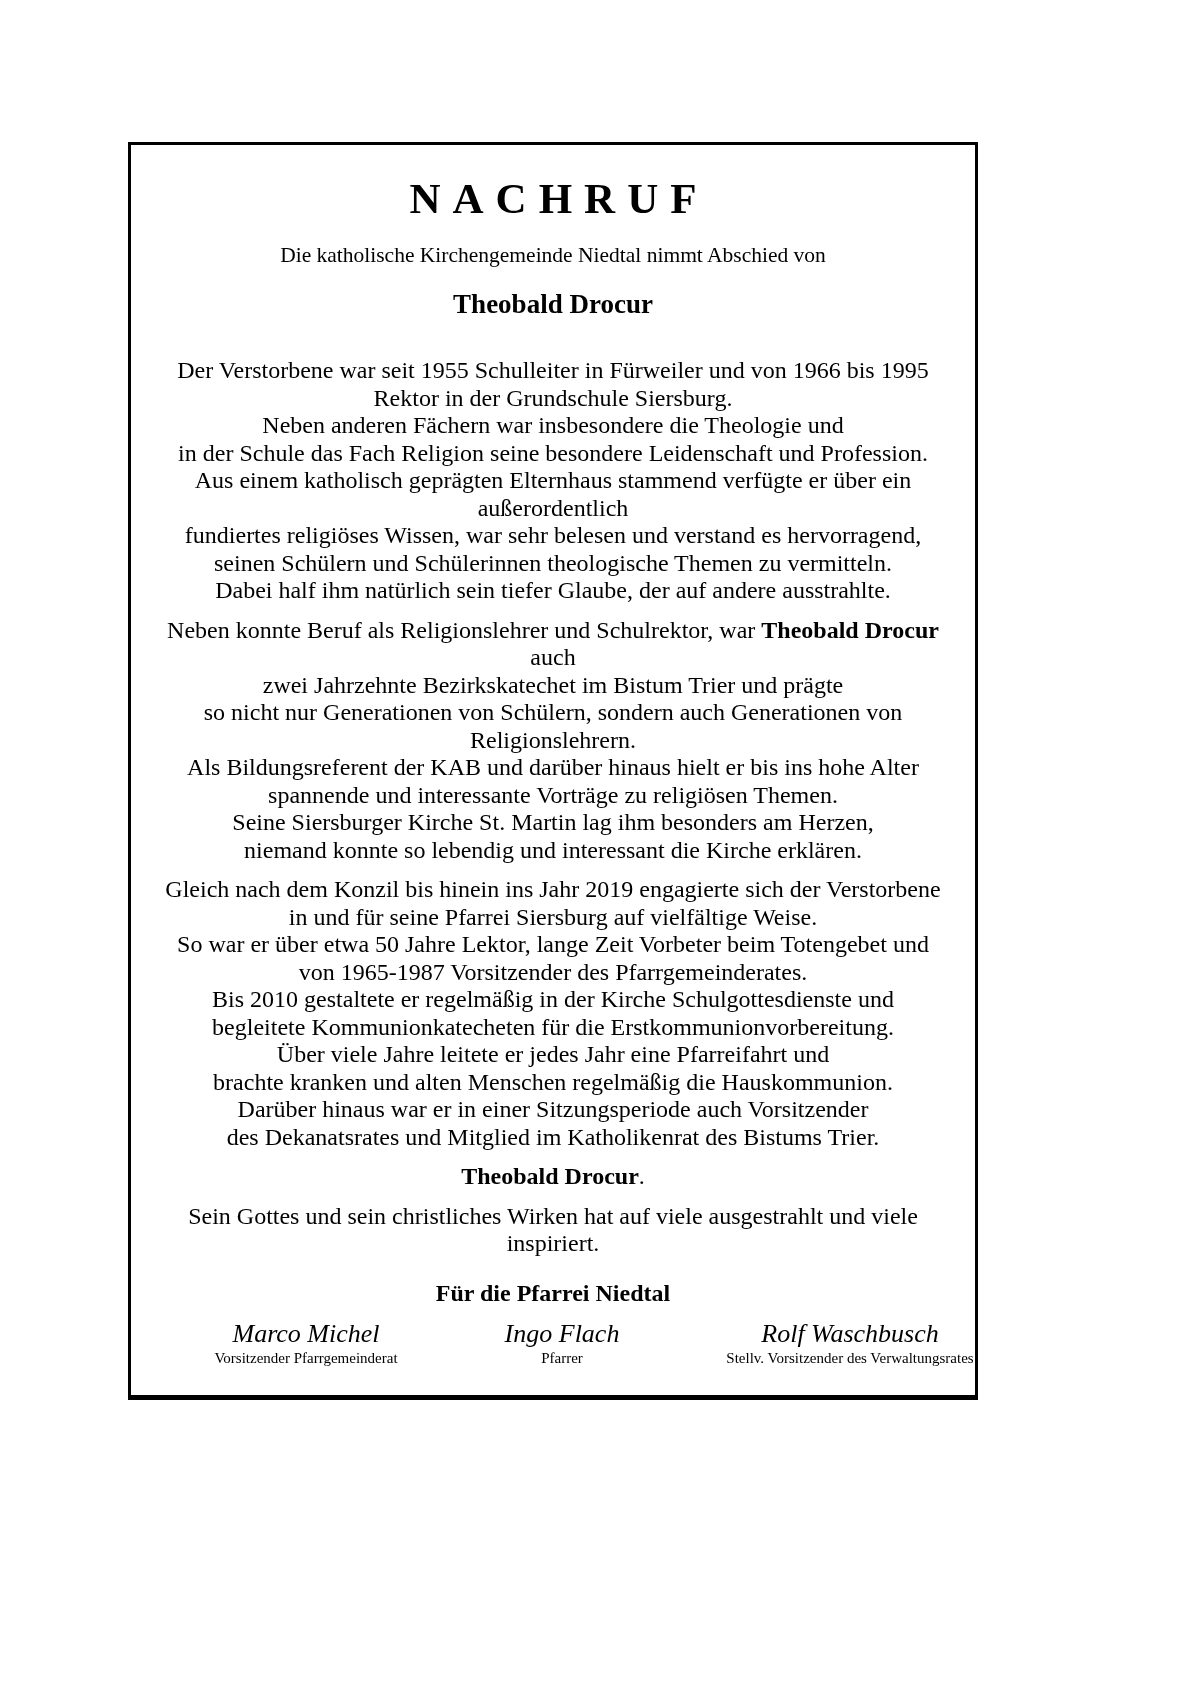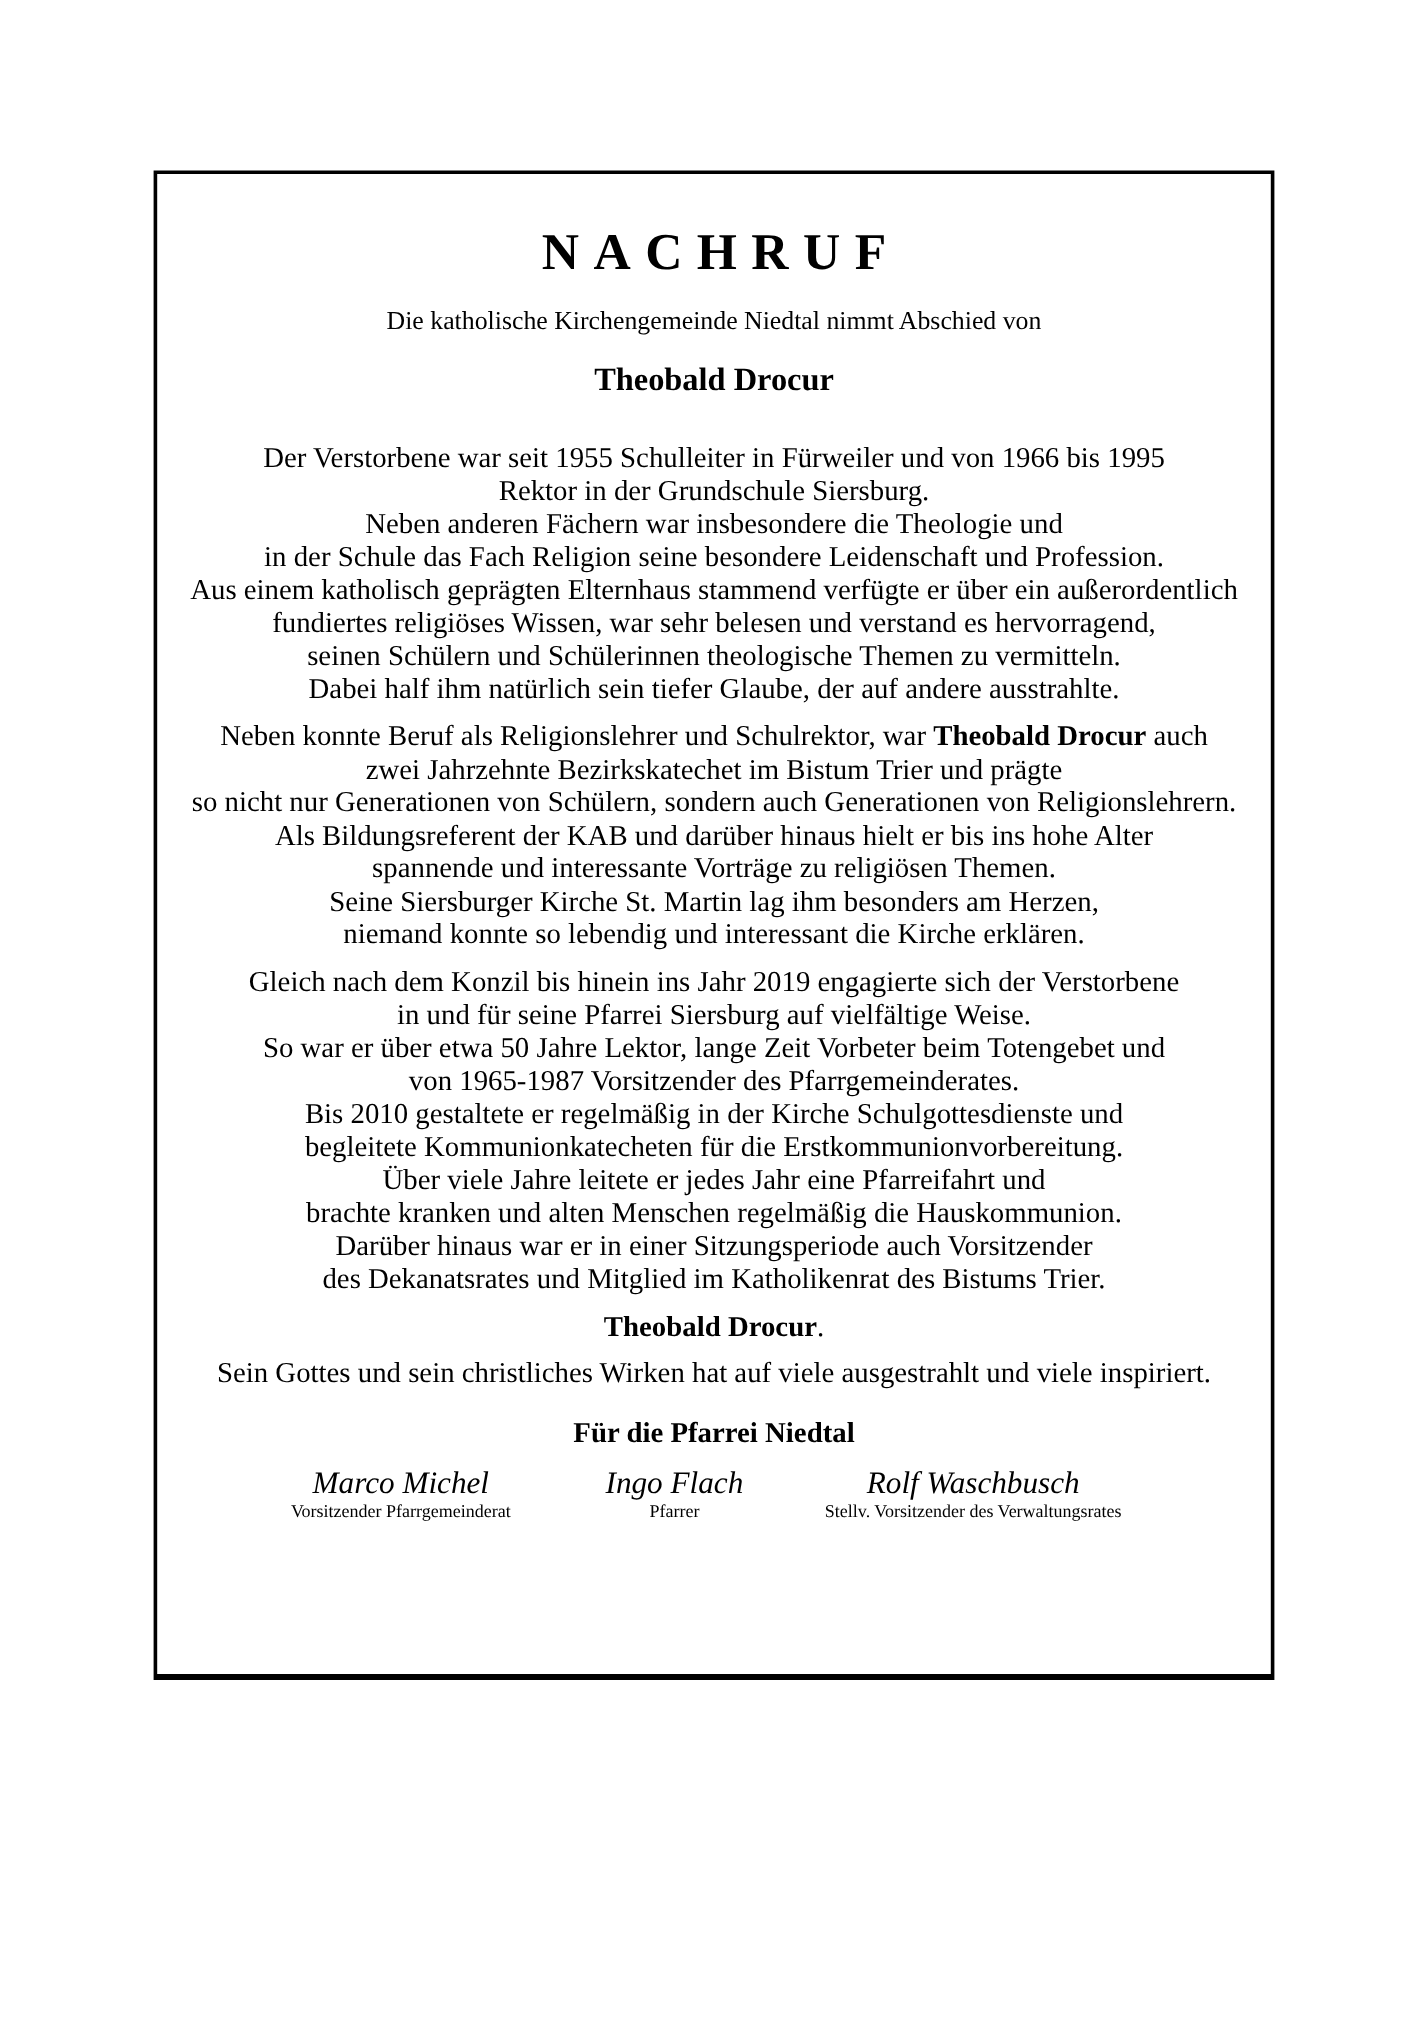--- a/index.html
+++ b/index.html
@@ -11,28 +11,28 @@
     height: 1683px;
     background: #ffffff;
     position: relative;
     font-family: "Liberation Serif", serif;
     color: #000000;
   }
   .notice-frame {
     position: absolute;
     left: 128px;
     top: 142px;
-    width: 934px;
+    width: 850px;
     height: 1258px;
     box-sizing: border-box;
     border: 3px solid #000000;
     border-bottom-width: 5px;
     background: #ffffff;
     text-align: center;
-    padding: 44px 25px 0 25px;
+    padding: 32px 25px 0 25px;
     overflow: hidden;
   }
   .title {
     margin: 0 -12px 0 0;
     font-size: 43px;
     line-height: 43px;
     font-weight: bold;
     letter-spacing: 12px;
   }
   .intro {
@@ -72,23 +72,23 @@
     margin-top: 12px;
     height: 70px;
   }
   .signature-col {
     position: absolute;
     top: 0;
     transform: translateX(-50%);
     white-space: nowrap;
     text-align: center;
   }
-  .signature-col.col-0 { left: 150px; margin-left: 28px; }
+  .signature-col.col-0 { left: 150px; }
   .signature-col.col-1 { left: 406px; }
-  .signature-col.col-2 { left: 655px; }
+  .signature-col.col-2 { left: 694px; }
   .signatory-name {
     font-style: italic;
     font-size: 26px;
     line-height: 30px;
   }
   .signatory-role {
     font-size: 15px;
     line-height: 18px;
   }
 </style>

